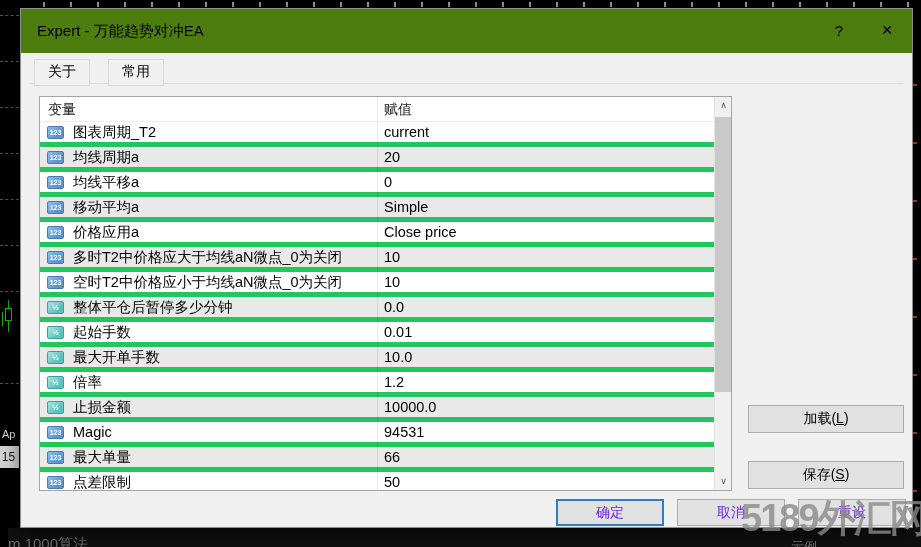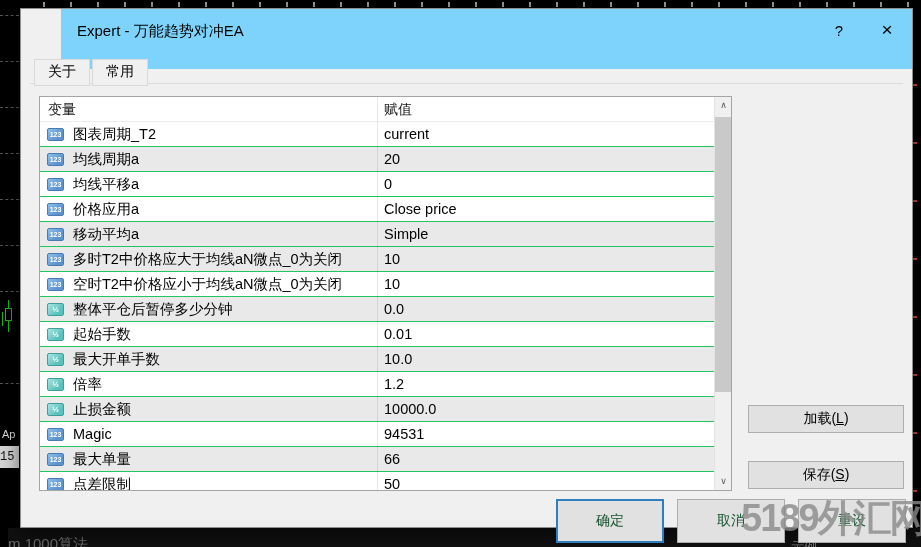--- a/index.html
+++ b/index.html
@@ -11,56 +11,56 @@
   .top-strip { position:absolute; top:0; left:0; width:100%; height:8px; background:#000; z-index:1; }
   .top-strip::after { content:""; position:absolute; top:2px; left:18px; right:0; height:5px;
     background:repeating-linear-gradient(90deg, transparent 0 25px, #9a9a9a 25px 27px); }
   .left-strip { position:absolute; top:0; left:0; width:20px; height:100%; background:#000; z-index:1; }
   .grid-dash { position:absolute; left:0; width:19px; border-top:1px dashed #565656; }
   .candle-wick { position:absolute; left:8px; top:300px; width:1px; height:32px; background:#17b617; }
   .candle-body { position:absolute; left:5px; top:308px; width:7px; height:13px; border:1px solid #17b617; background:#000; }
   .candle-wick2 { position:absolute; left:2px; top:312px; width:1px; height:14px; background:#17b617; }
   .date-label { position:absolute; left:2px; top:428px; color:#d8d8d8; font-size:11px; }
   .period-chip { position:absolute; left:0; top:446px; width:19px; height:22px; background:#d4d4d4;
-    color:#111; font-size:12px; line-height:22px; text-align:left; padding-right:2px;font-family:Liberation Mono, monospace; }
+    color:#111; font-size:12px; line-height:22px; text-align:center; padding-right:2px; }
   .right-strip { position:absolute; top:0; right:0; width:8px; height:100%; background:#000; z-index:1; }
   .right-strip::after { content:""; position:absolute; top:28px; left:0; width:4px; height:500px;
     background:repeating-linear-gradient(180deg, transparent 0 56px, #c94040 56px 58px); }
   .bottom-strip { position:absolute; left:8px; right:0; bottom:0; height:19px; background:#101010; z-index:1; overflow:hidden; }
   .bottom-left-text { position:absolute; left:0; top:7px; color:#6f6f6f; font-size:15px; white-space:nowrap; }
   .bottom-partial-text { position:absolute; left:783px; top:10px; color:#7a7a7a; font-size:13px; }
 
   
   .dialog { position:absolute; left:20px; top:8px; width:893px; height:520px;
     background:#f0f0f0; border:1px solid #8f8f8f; box-shadow:0 6px 18px rgba(0,0,0,.55); z-index:2; }
-  .title-bar { position:absolute; top:0; left:0; right:0; height:60px; background:#7dd3fc;margin-left:40px; }
+  .title-bar { position:absolute; top:0; left:0; right:0; height:44px; background:#4d7c0f; }
   .dialog-title { position:absolute; left:16px; top:13px; font-size:15px; color:#000; }
   .help-button { position:absolute; right:52px; top:6px; width:42px; height:32px; text-align:center;
     line-height:32px; font-size:15px; color:#000; cursor:pointer; }
   .close-button { position:absolute; right:4px; top:6px; width:42px; height:32px; text-align:center;
     line-height:30px; font-size:19px; color:#000; cursor:pointer; }
 
   
   .tab-line { position:absolute; top:74px; left:9px; right:9px; border-top:1px solid #dcdcdc; }
   .tabs { position:absolute; top:50px; left:13px; display:flex; align-items:flex-end; }
   .tab { font-size:14px; color:#000; background:#f0f0f0; border:1px solid #d9d9d9;
-    padding:3px 13px 4px; margin-right:2px; cursor:pointer; }
+    padding:3px 13px 4px; margin-right:18px; cursor:pointer; }
   .tab.active { background:#fdfdfd; border-bottom-color:#fdfdfd; padding:5px 13px 6px;
     position:relative; z-index:3; }
 
   
   .param-table { position:absolute; left:18px; top:87px; width:693px; height:395px;
     background:#fff; border:1px solid #a5a5a5; overflow:hidden; }
   .table-inner { position:absolute; left:0; top:0; right:17px; bottom:0; overflow:hidden; }
   .col-divider { position:absolute; left:337px; top:0; bottom:0; width:1px; background:rgba(0,0,0,.09); z-index:4; }
   .thead { position:relative; height:25px; line-height:24px; font-size:14px; color:#1a1a1a;
     border-bottom:1px solid #ededed; background:#fff; }
   .th-var { position:absolute; left:8px; }
   .th-val { position:absolute; left:344px; }
-  .trow { position:relative; height:25px; border-bottom:1px solid #22c55e; background:#fff;
+  .trow { position:relative; height:25px; border-bottom:5px solid #22c55e; background:#fff;
     display:flex; align-items:center; cursor:default; }
   .trow.alt { background:#e9e9e9; }
   .picon { width:17px; height:13px; margin:0 9px 0 7px; border-radius:2px; flex:0 0 17px;
     font-size:7px; font-weight:bold; color:#fff; display:flex; align-items:center; justify-content:center; }
   .picon.ico-int { background:linear-gradient(135deg,#8cc0ea 0%,#5d94cf 70%); border:1px solid #4a7ab2; }
   .picon.ico-half { background:linear-gradient(135deg,#a9e6e2 0%,#58c2bd 70%); border:1px solid #3f9e99; font-size:8px; }
   .cell-name { font-size:14.5px; color:#000; white-space:nowrap; }
   .cell-value { position:absolute; left:344px; font-size:14.5px; color:#000; white-space:nowrap; }
 
   
@@ -70,22 +70,22 @@
   .scroll-up { top:0; }
   .scroll-down { bottom:0; }
   .scroll-thumb { position:absolute; left:0; top:20px; width:17px; height:275px; background:#c9c9c9; cursor:pointer; }
 
   
   .side-btn { position:absolute; left:727px; width:156px; height:28px; background:#e1e1e1;
     border:1px solid #adadad; font-size:14px; color:#000; font-family:inherit; cursor:pointer; }
   .btn-load { top:396px; }
   .btn-save { top:452px; }
   .mn { text-decoration:underline; }
-  .bottom-btn { position:absolute; top:490px; width:108px; height:44px; background:#e1e1e1;
-    border:1px solid #adadad; font-size:14px; color:#14532d; font-family:Liberation Serif, serif; cursor:pointer; }
+  .bottom-btn { position:absolute; top:490px; width:108px; height:27px; background:#e1e1e1;
+    border:1px solid #adadad; font-size:14px; color:#6d28d9; font-family:Liberation Serif, serif; cursor:pointer; }
   .btn-ok { left:535px; border:2px solid #2d7fc1; }
   .btn-cancel { left:656px; }
   .btn-reset { left:777px; }
 
   
   .watermark { position:absolute; left:741px; top:493px; z-index:10; font-size:38px; font-weight:bold;
     color:#8a8a8a; opacity:.8; letter-spacing:-2px; white-space:nowrap; pointer-events:none; }
 </style>
 </head>
 <body>
@@ -146,30 +146,30 @@
     <span class="cell-name">均线周期a</span>
     <span class="cell-value">20</span>
   </div>
 
   <div class="trow">
     <span class="picon ico-int">123</span>
     <span class="cell-name">均线平移a</span>
     <span class="cell-value">0</span>
   </div>
 
+  <div class="trow alt">
+    <span class="picon ico-int">123</span>
+    <span class="cell-name">移动平均a</span>
+    <span class="cell-value">Simple</span>
+  </div>
+
   <div class="trow">
     <span class="picon ico-int">123</span>
     <span class="cell-name">价格应用a</span>
     <span class="cell-value">Close price</span>
-  </div>
-
-  <div class="trow alt">
-    <span class="picon ico-int">123</span>
-    <span class="cell-name">移动平均a</span>
-    <span class="cell-value">Simple</span>
   </div>
 
   <div class="trow alt">
     <span class="picon ico-int">123</span>
     <span class="cell-name">多时T2中价格应大于均线aN微点_0为关闭</span>
     <span class="cell-value">10</span>
   </div>
 
   <div class="trow">
     <span class="picon ico-int">123</span>

